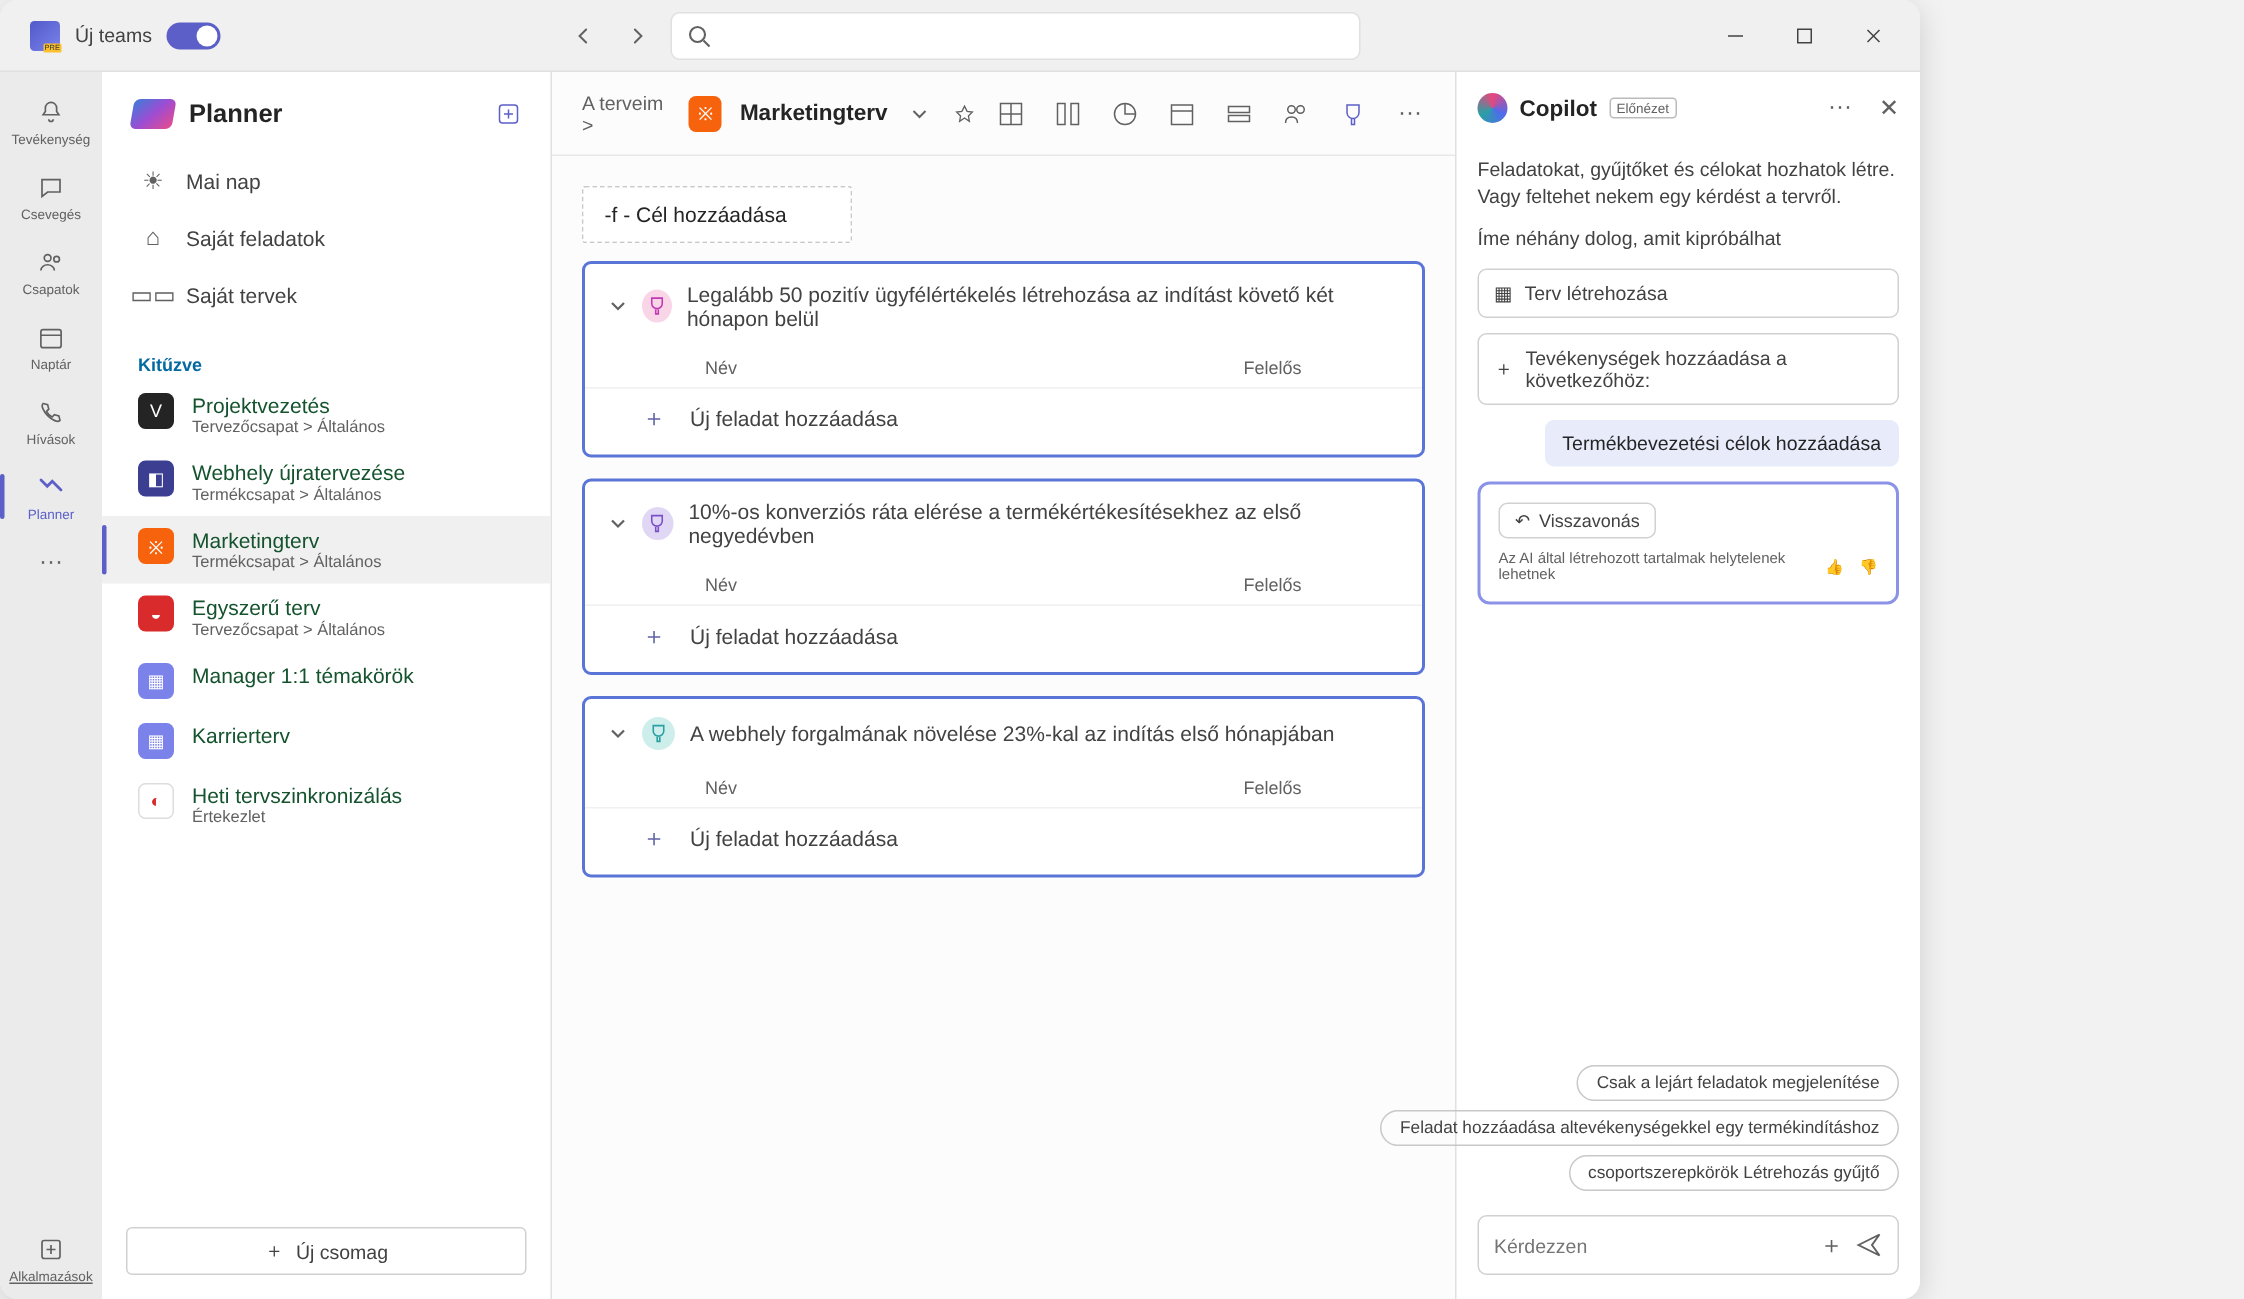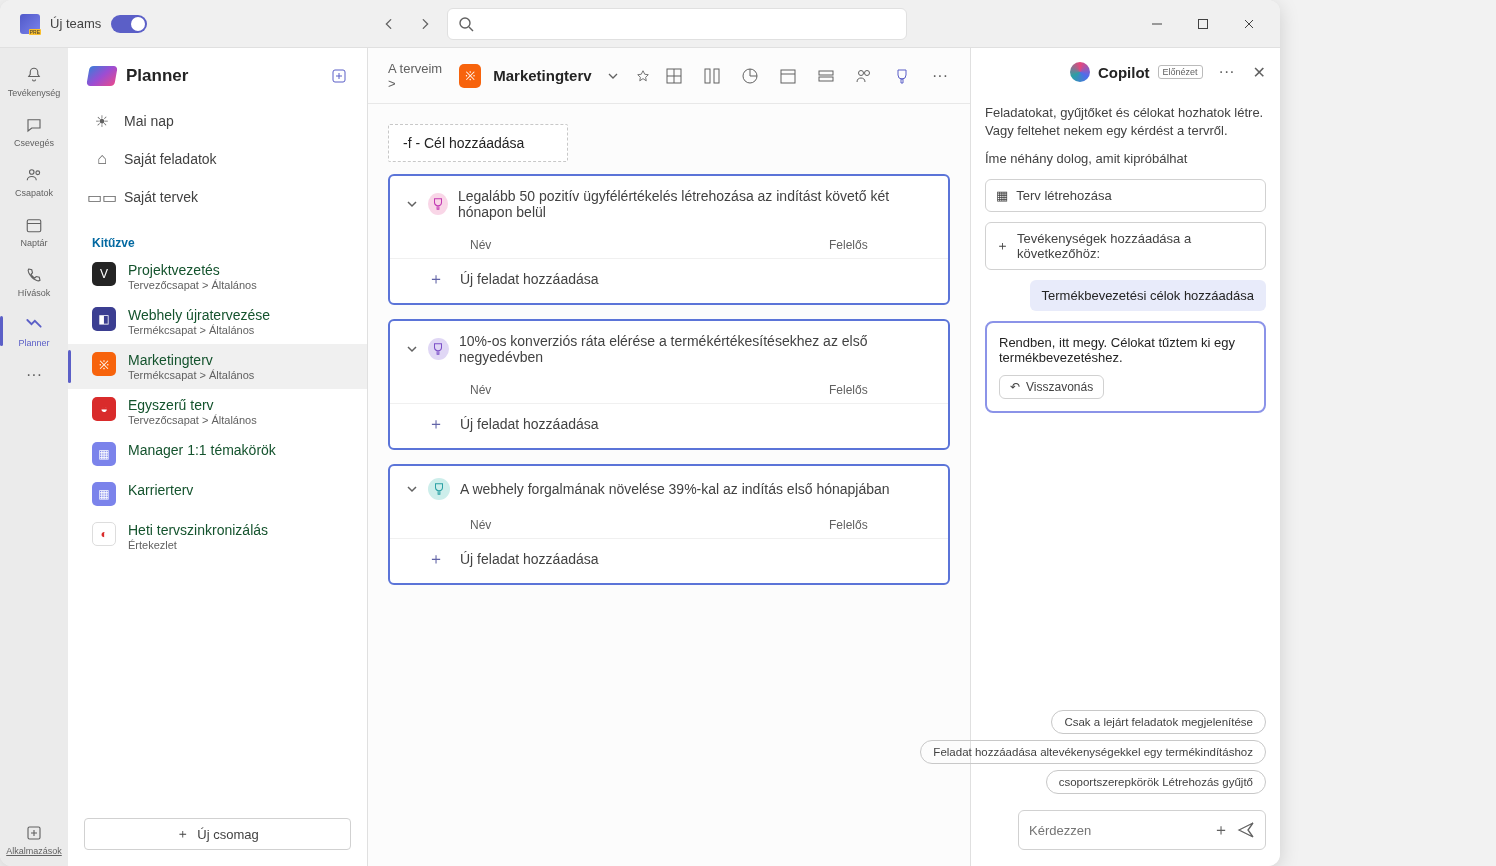--- a/index.html
+++ b/index.html
@@ -65,21 +65,21 @@
   .trophy { width:22px; height:22px; border-radius:50%; display:flex; align-items:center; justify-content:center;}
   .goal-title { font-size:14px; color:#424242;}
   .task-head { display:flex; padding:6px 16px 6px 80px; font-size:12px; color:#616161;gap:39px;}
   .col-name { flex:0 0 320px;}
   .col-owner { flex:0 0 200px;}
   .col-prio { flex:0 0 100px;}
   .add-task-row { display:flex; align-items:center; gap:14px; padding:10px 16px 14px 36px; border-top:1px solid #f0f0f0;}
   .plus-circle { width:20px; height:20px; border-radius:50%; display:flex; align-items:center; justify-content:center; color:#6264a7; font-size:16px;}
   .add-task-text { font-size:14px; color:#424242;}
   
-  .copilot { width:310px; border-left:1px solid #e0e0e0; background:#fff; display:flex; flex-direction:column;align-items:flex-end;}
+  .copilot { width:310px; border-left:1px solid #e0e0e0; background:#fff; display:flex; flex-direction:column;}
   .cp-header { display:flex; align-items:center; gap:8px; padding:14px 14px; }
   .cp-logo { width:20px; height:20px; border-radius:50%; background:conic-gradient(#e8467c,#4f6bed,#2aa0a4,#e8467c);}
   .cp-title { font-size:15px; font-weight:600; color:#242424;}
   .cp-badge { font-size:9px; border:1px solid #bbb; border-radius:3px; padding:1px 4px; color:#616161;}
   .cp-header .spacer { flex:1;}
   .cp-body { flex:1; padding:8px 14px; overflow:auto; display:flex; flex-direction:column; gap:10px;}
   .cp-msg { font-size:13px; color:#424242; line-height:1.4;}
   .cp-suggest-btn { border:1px solid #d1d1d1; border-radius:6px; padding:8px 10px; display:flex; align-items:center; gap:8px; font-size:13px; color:#424242; cursor:pointer;}
   .user-bubble { align-self:flex-end; background:#e8ebfa; border-radius:6px; padding:8px 12px; font-size:13px; color:#242424; max-width:240px;}
   .ai-card { border:2px solid #8b93e8; border-radius:8px; padding:12px; background:#fff;}
@@ -414,21 +414,21 @@
                 <span class="chev">
                   <svg width="12" height="12" viewBox="0 0 12 12">
                     <path d="M2 4l4 4 4-4" stroke="#616161" fill="none" stroke-width="1.5"></path>
                   </svg>
                 </span>
                 <span class="trophy" style="background:#cdeeeb;color:#2aa0a4">
                   <svg width="14" height="14" viewBox="0 0 16 16">
                     <path d="M4 2h8v4a4 4 0 0 1-8 0V2zM7 10h2v4H7z" stroke="currentColor" fill="none" stroke-width="1.2"></path>
                   </svg>
                 </span>
-                <span class="goal-title">A webhely forgalmának növelése 39%-kal az indítás első hónapjában</span>
+                <span class="goal-title">A webhely forgalmának növelése 23%-kal az indítás első hónapjában</span>
               </div>
               <div class="task-head">
                 <div class="col-name">Név</div>
                 <div class="col-owner">Felelős</div>
                 <div class="col-prio">Prioritás</div>
               </div>
               <div class="add-task-row">
                 <span class="plus-circle">＋</span>
                 <span class="add-task-text">Új feladat hozzáadása</span>
               </div>
@@ -452,24 +452,28 @@
         <div class="cp-suggest-btn">
           <span>▦</span>
           <span>Terv létrehozása</span>
         </div>
         <div class="cp-suggest-btn">
           <span>＋</span>
           <span>Tevékenységek hozzáadása a következőhöz:</span>
         </div>
         <div class="user-bubble">Termékbevezetési célok hozzáadása</div>
         <div class="ai-card">
-          <div class="ai-text">Rendben, itt megy. Célokat tűztem ki egy termékbevezetéshez.</div>
           <div class="undo-btn">
             <span>↶</span>
             <span>Visszavonás</span>
+          </div>
+          <div class="ai-foot">
+            <span>Az AI által létrehozott tartalmak helytelenek lehetnek</span>
+            <span class="thumb">👍</span>
+            <span class="thumb">👎</span>
           </div>
         </div>
       </div>
       <div class="cp-suggestions" id="pill-list">
           <div class="pill">Csak a lejárt feladatok megjelenítése</div>
           <div class="pill">Feladat hozzáadása altevékenységekkel egy termékindításhoz</div>
           <div class="pill">csoportszerepkörök Létrehozás gyűjtő</div>
         </div>
       <div class="cp-input">
         <input placeholder="Kérdezzen" style="">

